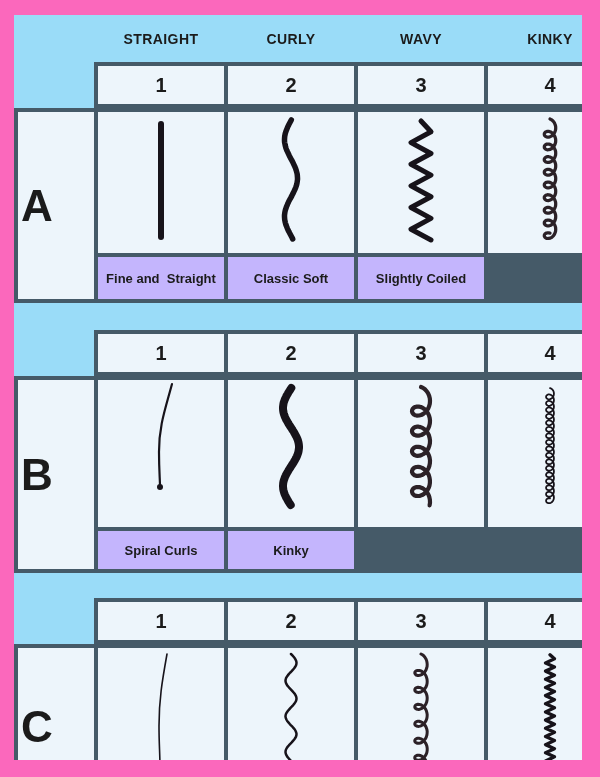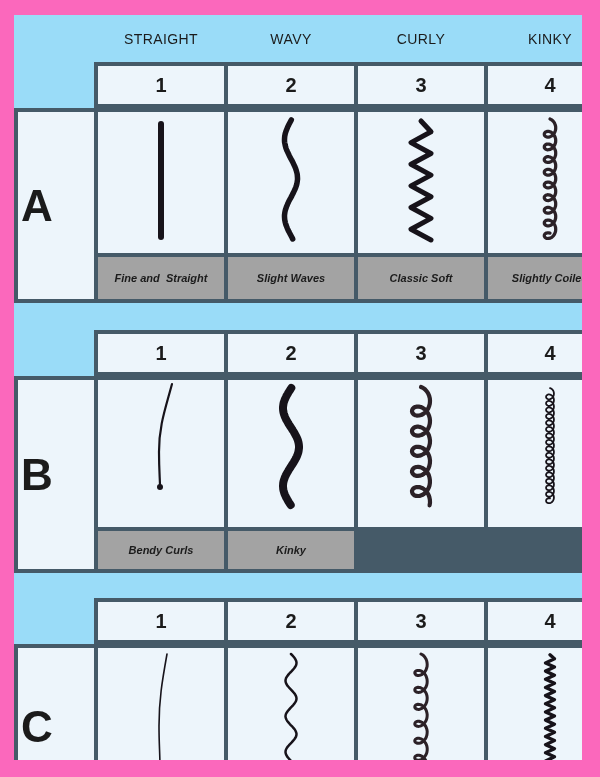--- a/index.html
+++ b/index.html
@@ -3,51 +3,51 @@
 <meta charset="utf-8">
 <style>
   html,body{margin:0;padding:0;}
   body{width:600px;height:777px;position:relative;overflow:hidden;
        background:#9ADCF8;font-family:"Liberation Sans",sans-serif;color:#1B1B1B;}
   .abs{position:absolute;}
   
   .cat-row{left:98px;top:15px;width:514px;height:47px;display:grid;
            grid-template-columns:126px 126px 126px 124px;gap:4px;}
   .cat{display:flex;align-items:center;justify-content:center;
-       font-size:14px;font-weight:400;letter-spacing:.4px;}
+       font-size:14px;font-weight:700;letter-spacing:.4px;}
   
   .num-row{left:94px;width:522px;background:#455A68;display:grid;
            grid-template-columns:126px 126px 126px 124px;gap:4px;padding:4px;
            box-sizing:border-box;}
   .num-cell{background:#EDF5FB;display:flex;align-items:center;justify-content:center;
             font-size:20px;font-weight:700;}
   
   .block{left:14px;width:602px;background:#455A68;display:grid;
          grid-template-columns:76px 126px 126px 126px 124px;gap:4px;padding:4px;
          box-sizing:border-box;}
   .letter-cell{grid-column:1;grid-row:1/3;background:#EDF5FB;display:flex;
                align-items:center;justify-content:flex-start;padding-left:3px;
                font-size:44px;font-weight:700;}
   .strand-cell{background:#EDF5FB;display:flex;align-items:center;justify-content:center;
                overflow:hidden;}
-  .label-cell{background:#a3a3a3;display:flex;align-items:center;justify-content:center;
-              font-size:11px;font-weight:700;white-space:pre;overflow:hidden;font-style:italic;}
+  .label-cell{background:#c4b5fd;display:flex;align-items:center;justify-content:center;
+              font-size:13px;font-weight:700;white-space:pre;overflow:hidden;}
   
   .pink-frame{left:0;top:0;right:0;bottom:0;box-sizing:border-box;z-index:5;
               border-style:solid;pointer-events:none;}
 </style>
 </head>
 <body style="background: rgb(154, 220, 248);">
 
 <div>
 
   <div class="abs cat-row">
     <div class="cat">STRAIGHT</div>
+    <div class="cat">CURLY</div>
     <div class="cat">WAVY</div>
-    <div class="cat">CURLY</div>
     <div class="cat">KINKY</div>
   </div>
 
   <div class="abs num-row" style="top:62px;height:46px;">
     <div class="num-cell">1</div>
     <div class="num-cell">2</div>
     <div class="num-cell">3</div>
     <div class="num-cell">4</div>
   </div>
 
@@ -67,21 +67,20 @@
         <svg width="126" height="141" viewBox="0 0 126 141">
           <path d="M63.0,9.0 L73.0,19.8 L53.0,30.6 L73.0,41.5 L53.0,52.3 L73.0,63.1 L53.0,73.9 L73.0,84.7 L53.0,95.5 L73.0,106.4 L53.0,117.2 L73.0,128.0" fill="none" stroke="#17131A" stroke-width="5" stroke-linecap="round" stroke-linejoin="round"></path>
         </svg>
       </div>
     <div class="strand-cell">
         <svg width="126" height="141" viewBox="0 0 126 141">
           <path d="M63.0,6.0 L64.3,6.6 L65.5,7.5 L66.6,8.6 L67.5,10.0 L68.2,11.6 L68.7,13.3 L68.8,15.0 L68.7,16.8 L68.2,18.5 L67.5,20.0 L66.6,21.4 L65.5,22.5 L64.3,23.4 L63.0,24.0 L61.7,24.4 L60.5,24.4 L59.4,24.2 L58.5,23.7 L57.8,23.1 L57.3,22.3 L57.2,21.5 L57.3,20.6 L57.8,19.9 L58.5,19.2 L59.4,18.8 L60.5,18.5 L61.7,18.6 L63.0,18.9 L64.3,19.5 L65.5,20.4 L66.6,21.5 L67.5,22.9 L68.2,24.5 L68.7,26.2 L68.8,27.9 L68.7,29.7 L68.2,31.3 L67.5,32.9 L66.6,34.3 L65.5,35.4 L64.3,36.3 L63.0,36.9 L61.7,37.2 L60.5,37.3 L59.4,37.0 L58.5,36.6 L57.8,35.9 L57.3,35.2 L57.2,34.3 L57.3,33.5 L57.8,32.7 L58.5,32.1 L59.4,31.6 L60.5,31.4 L61.7,31.4 L63.0,31.8 L64.3,32.4 L65.5,33.3 L66.6,34.4 L67.5,35.8 L68.2,37.3 L68.7,39.0 L68.8,40.8 L68.7,42.5 L68.2,44.2 L67.5,45.8 L66.6,47.2 L65.5,48.3 L64.3,49.2 L63.0,49.8 L61.7,50.1 L60.5,50.1 L59.4,49.9 L58.5,49.5 L57.8,48.8 L57.3,48.1 L57.2,47.2 L57.3,46.4 L57.8,45.6 L58.5,45.0 L59.4,44.5 L60.5,44.3 L61.7,44.3 L63.0,44.6 L64.3,45.2 L65.5,46.1 L66.6,47.3 L67.5,48.7 L68.2,50.2 L68.7,51.9 L68.8,53.7 L68.7,55.4 L68.2,57.1 L67.5,58.7 L66.6,60.0 L65.5,61.2 L64.3,62.1 L63.0,62.7 L61.7,63.0 L60.5,63.0 L59.4,62.8 L58.5,62.3 L57.8,61.7 L57.3,60.9 L57.2,60.1 L57.3,59.3 L57.8,58.5 L58.5,57.9 L59.4,57.4 L60.5,57.2 L61.7,57.2 L63.0,57.5 L64.3,58.1 L65.5,59.0 L66.6,60.2 L67.5,61.5 L68.2,63.1 L68.7,64.8 L68.8,66.5 L68.7,68.3 L68.2,70.0 L67.5,71.5 L66.6,72.9 L65.5,74.1 L64.3,75.0 L63.0,75.6 L61.7,75.9 L60.5,75.9 L59.4,75.7 L58.5,75.2 L57.8,74.6 L57.3,73.8 L57.2,73.0 L57.3,72.2 L57.8,71.4 L58.5,70.7 L59.4,70.3 L60.5,70.1 L61.7,70.1 L63.0,70.4 L64.3,71.0 L65.5,71.9 L66.6,73.0 L67.5,74.4 L68.2,76.0 L68.7,77.7 L68.8,79.4 L68.7,81.2 L68.2,82.9 L67.5,84.4 L66.6,85.8 L65.5,86.9 L64.3,87.8 L63.0,88.4 L61.7,88.8 L60.5,88.8 L59.4,88.6 L58.5,88.1 L57.8,87.5 L57.3,86.7 L57.2,85.9 L57.3,85.0 L57.8,84.3 L58.5,83.6 L59.4,83.2 L60.5,82.9 L61.7,83.0 L63.0,83.3 L64.3,83.9 L65.5,84.8 L66.6,85.9 L67.5,87.3 L68.2,88.9 L68.7,90.6 L68.8,92.3 L68.7,94.1 L68.2,95.7 L67.5,97.3 L66.6,98.7 L65.5,99.8 L64.3,100.7 L63.0,101.3 L61.7,101.6 L60.5,101.7 L59.4,101.4 L58.5,101.0 L57.8,100.3 L57.3,99.6 L57.2,98.7 L57.3,97.9 L57.8,97.1 L58.5,96.5 L59.4,96.0 L60.5,95.8 L61.7,95.8 L63.0,96.2 L64.3,96.8 L65.5,97.7 L66.6,98.8 L67.5,100.2 L68.2,101.7 L68.7,103.4 L68.8,105.2 L68.7,106.9 L68.2,108.6 L67.5,110.2 L66.6,111.6 L65.5,112.7 L64.3,113.6 L63.0,114.2 L61.7,114.5 L60.5,114.5 L59.4,114.3 L58.5,113.9 L57.8,113.2 L57.3,112.5 L57.2,111.6 L57.3,110.8 L57.8,110.0 L58.5,109.4 L59.4,108.9 L60.5,108.7 L61.7,108.7 L63.0,109.0 L64.3,109.6 L65.5,110.5 L66.6,111.7 L67.5,113.1 L68.2,114.6 L68.7,116.3 L68.8,118.1 L68.7,119.8 L68.2,121.5 L67.5,123.1 L66.6,124.4 L65.5,125.6 L64.3,126.5 L63.0,127.1 L61.7,127.4 L60.5,127.4 L59.4,127.2 L58.5,126.7 L57.8,126.1 L57.3,125.3 L57.2,124.5 L57.3,123.7 L57.8,122.9 L58.5,122.3 L59.4,121.8 L60.5,121.6 L61.7,121.6 L63.0,121.9" fill="none" stroke="#2B2127" stroke-width="3.3" stroke-linecap="round" stroke-linejoin="round"></path>
         </svg>
       </div>
     <div class="label-cell">Fine and  Straight</div>
-    <div class="label-cell">Slight Waves</div>
     <div class="label-cell">Classic Soft</div>
     <div class="label-cell">Slightly Coiled</div>
   </div>
 
   <div class="abs num-row" style="top:330px;height:46px;">
     <div class="num-cell">1</div>
     <div class="num-cell">2</div>
     <div class="num-cell">3</div>
     <div class="num-cell">4</div>
   </div>
@@ -102,21 +101,21 @@
     <div class="strand-cell">
         <svg width="126" height="147" viewBox="0 0 126 147">
           <path d="M63.0,7.0 L65.0,7.9 L66.9,9.3 L68.6,11.1 L70.0,13.2 L71.1,15.6 L71.8,18.2 L72.0,20.9 L71.8,23.7 L71.1,26.3 L70.1,28.7 L68.7,30.8 L67.0,32.6 L65.1,34.0 L63.1,35.0 L61.1,35.5 L59.2,35.6 L57.5,35.3 L56.1,34.6 L55.0,33.6 L54.3,32.5 L54.0,31.2 L54.2,29.9 L54.8,28.7 L55.8,27.7 L57.2,27.0 L58.9,26.6 L60.8,26.6 L62.8,27.0 L64.8,27.9 L66.7,29.2 L68.4,31.0 L69.9,33.1 L71.0,35.5 L71.7,38.0 L72.0,40.7 L71.8,43.5 L71.2,46.1 L70.2,48.5 L68.9,50.7 L67.2,52.6 L65.3,54.0 L63.3,55.0 L61.3,55.6 L59.4,55.7 L57.7,55.4 L56.2,54.8 L55.1,53.9 L54.3,52.7 L54.0,51.4 L54.1,50.2 L54.7,48.9 L55.7,47.9 L57.1,47.1 L58.7,46.7 L60.6,46.7 L62.5,47.1 L64.5,47.9 L66.5,49.2 L68.2,50.9 L69.7,52.9 L70.9,55.3 L71.6,57.9 L72.0,60.5 L71.9,63.3 L71.3,65.9 L70.4,68.4 L69.0,70.6 L67.4,72.5 L65.5,74.0 L63.6,75.0 L61.6,75.7 L59.6,75.8 L57.9,75.6 L56.4,75.0 L55.2,74.1 L54.4,73.0 L54.0,71.7 L54.1,70.4 L54.6,69.2 L55.6,68.1 L56.9,67.3 L58.5,66.8 L60.3,66.8 L62.3,67.1 L64.3,67.9 L66.3,69.1 L68.0,70.8 L69.6,72.8 L70.8,75.1 L71.6,77.7 L72.0,80.3 L71.9,83.1 L71.4,85.7 L70.5,88.2 L69.2,90.5 L67.6,92.4 L65.8,93.9 L63.8,95.1 L61.8,95.7 L59.8,95.9 L58.1,95.8 L56.5,95.2 L55.3,94.3 L54.5,93.2 L54.0,91.9 L54.1,90.7 L54.6,89.4 L55.5,88.3 L56.7,87.5 L58.3,87.0 L60.1,86.9 L62.1,87.1 L64.1,87.9 L66.1,89.1 L67.9,90.7 L69.4,92.6 L70.7,94.9 L71.5,97.5 L71.9,100.1 L71.9,102.9 L71.5,105.5 L70.6,108.1 L69.4,110.3 L67.8,112.3 L66.0,113.9 L64.0,115.1 L62.0,115.8 L60.1,116.0 L58.2,115.9 L56.7,115.4 L55.4,114.5 L54.5,113.4 L54.1,112.2 L54.0,110.9 L54.5,109.7 L55.3,108.6 L56.6,107.7 L58.1,107.1 L59.9,107.0 L61.9,107.2 L63.9,107.9 L65.8,109.0 L67.7,110.6 L69.2,112.5 L70.5,114.8 L71.4,117.3 L71.9,119.9 L72.0,122.7 L71.6,125.3" fill="none" stroke="#2B2127" stroke-width="4.2" stroke-linecap="round" stroke-linejoin="round"></path>
         </svg>
       </div>
     <div class="strand-cell">
         <svg width="126" height="147" viewBox="0 0 126 147">
           <path d="M63.0,7.0 L63.9,7.3 L64.7,7.9 L65.5,8.6 L66.1,9.4 L66.6,10.4 L66.9,11.5 L67.0,12.6 L66.9,13.8 L66.6,14.9 L66.1,15.9 L65.5,16.7 L64.7,17.4 L63.9,18.0 L63.0,18.3 L62.1,18.4 L61.3,18.4 L60.5,18.1 L59.9,17.7 L59.4,17.2 L59.1,16.6 L59.0,15.9 L59.1,15.3 L59.4,14.7 L59.9,14.2 L60.5,13.8 L61.3,13.5 L62.1,13.5 L63.0,13.6 L63.9,13.9 L64.7,14.5 L65.5,15.2 L66.1,16.0 L66.6,17.0 L66.9,18.1 L67.0,19.2 L66.9,20.4 L66.6,21.5 L66.1,22.4 L65.5,23.3 L64.7,24.0 L63.9,24.6 L63.0,24.9 L62.1,25.0 L61.3,25.0 L60.5,24.7 L59.9,24.3 L59.4,23.8 L59.1,23.2 L59.0,22.5 L59.1,21.9 L59.4,21.3 L59.9,20.8 L60.5,20.4 L61.3,20.1 L62.1,20.1 L63.0,20.2 L63.9,20.5 L64.7,21.1 L65.5,21.8 L66.1,22.6 L66.6,23.6 L66.9,24.7 L67.0,25.8 L66.9,27.0 L66.6,28.1 L66.1,29.0 L65.5,29.9 L64.7,30.6 L63.9,31.2 L63.0,31.5 L62.1,31.6 L61.3,31.6 L60.5,31.3 L59.9,30.9 L59.4,30.4 L59.1,29.8 L59.0,29.1 L59.1,28.5 L59.4,27.9 L59.9,27.4 L60.5,27.0 L61.3,26.7 L62.1,26.7 L63.0,26.8 L63.9,27.1 L64.7,27.7 L65.5,28.4 L66.1,29.2 L66.6,30.2 L66.9,31.3 L67.0,32.4 L66.9,33.6 L66.6,34.6 L66.1,35.6 L65.5,36.5 L64.7,37.2 L63.9,37.8 L63.0,38.1 L62.1,38.2 L61.3,38.2 L60.5,37.9 L59.9,37.5 L59.4,37.0 L59.1,36.4 L59.0,35.7 L59.1,35.1 L59.4,34.5 L59.9,34.0 L60.5,33.6 L61.3,33.3 L62.1,33.3 L63.0,33.4 L63.9,33.7 L64.7,34.3 L65.5,35.0 L66.1,35.8 L66.6,36.8 L66.9,37.9 L67.0,39.0 L66.9,40.2 L66.6,41.2 L66.1,42.2 L65.5,43.1 L64.7,43.8 L63.9,44.4 L63.0,44.7 L62.1,44.8 L61.3,44.8 L60.5,44.5 L59.9,44.1 L59.4,43.6 L59.1,43.0 L59.0,42.3 L59.1,41.7 L59.4,41.1 L59.9,40.6 L60.5,40.2 L61.3,39.9 L62.1,39.9 L63.0,40.0 L63.9,40.3 L64.7,40.9 L65.5,41.6 L66.1,42.4 L66.6,43.4 L66.9,44.5 L67.0,45.6 L66.9,46.8 L66.6,47.8 L66.1,48.8 L65.5,49.7 L64.7,50.4 L63.9,50.9 L63.0,51.3 L62.1,51.4 L61.3,51.4 L60.5,51.1 L59.9,50.7 L59.4,50.2 L59.1,49.6 L59.0,48.9 L59.1,48.3 L59.4,47.7 L59.9,47.1 L60.5,46.7 L61.3,46.5 L62.1,46.4 L63.0,46.6 L63.9,46.9 L64.7,47.5 L65.5,48.2 L66.1,49.0 L66.6,50.0 L66.9,51.1 L67.0,52.2 L66.9,53.4 L66.6,54.4 L66.1,55.4 L65.5,56.3 L64.7,57.0 L63.9,57.5 L63.0,57.9 L62.1,58.0 L61.3,58.0 L60.5,57.7 L59.9,57.3 L59.4,56.8 L59.1,56.2 L59.0,55.5 L59.1,54.9 L59.4,54.3 L59.9,53.7 L60.5,53.3 L61.3,53.1 L62.1,53.0 L63.0,53.2 L63.9,53.5 L64.7,54.0 L65.5,54.8 L66.1,55.6 L66.6,56.6 L66.9,57.7 L67.0,58.8 L66.9,60.0 L66.6,61.0 L66.1,62.0 L65.5,62.9 L64.7,63.6 L63.9,64.1 L63.0,64.5 L62.1,64.6 L61.3,64.6 L60.5,64.3 L59.9,63.9 L59.4,63.4 L59.1,62.8 L59.0,62.1 L59.1,61.5 L59.4,60.9 L59.9,60.3 L60.5,59.9 L61.3,59.7 L62.1,59.6 L63.0,59.8 L63.9,60.1 L64.7,60.6 L65.5,61.4 L66.1,62.2 L66.6,63.2 L66.9,64.3 L67.0,65.4 L66.9,66.6 L66.6,67.6 L66.1,68.6 L65.5,69.5 L64.7,70.2 L63.9,70.7 L63.0,71.1 L62.1,71.2 L61.3,71.2 L60.5,70.9 L59.9,70.5 L59.4,70.0 L59.1,69.4 L59.0,68.7 L59.1,68.1 L59.4,67.5 L59.9,66.9 L60.5,66.5 L61.3,66.3 L62.1,66.2 L63.0,66.4 L63.9,66.7 L64.7,67.2 L65.5,68.0 L66.1,68.8 L66.6,69.8 L66.9,70.9 L67.0,72.0 L66.9,73.2 L66.6,74.2 L66.1,75.2 L65.5,76.1 L64.7,76.8 L63.9,77.3 L63.0,77.7 L62.1,77.8 L61.3,77.7 L60.5,77.5 L59.9,77.1 L59.4,76.6 L59.1,76.0 L59.0,75.3 L59.1,74.7 L59.4,74.1 L59.9,73.5 L60.5,73.1 L61.3,72.9 L62.1,72.8 L63.0,73.0 L63.9,73.3 L64.7,73.8 L65.5,74.6 L66.1,75.4 L66.6,76.4 L66.9,77.5 L67.0,78.6 L66.9,79.7 L66.6,80.8 L66.1,81.8 L65.5,82.7 L64.7,83.4 L63.9,83.9 L63.0,84.3 L62.1,84.4 L61.3,84.3 L60.5,84.1 L59.9,83.7 L59.4,83.2 L59.1,82.6 L59.0,81.9 L59.1,81.3 L59.4,80.7 L59.9,80.1 L60.5,79.7 L61.3,79.5 L62.1,79.4 L63.0,79.6 L63.9,79.9 L64.7,80.4 L65.5,81.2 L66.1,82.0 L66.6,83.0 L66.9,84.1 L67.0,85.2 L66.9,86.3 L66.6,87.4 L66.1,88.4 L65.5,89.3 L64.7,90.0 L63.9,90.5 L63.0,90.9 L62.1,91.0 L61.3,90.9 L60.5,90.7 L59.9,90.3 L59.4,89.8 L59.1,89.2 L59.0,88.5 L59.1,87.9 L59.4,87.3 L59.9,86.7 L60.5,86.3 L61.3,86.1 L62.1,86.0 L63.0,86.2 L63.9,86.5 L64.7,87.0 L65.5,87.7 L66.1,88.6 L66.6,89.6 L66.9,90.7 L67.0,91.8 L66.9,92.9 L66.6,94.0 L66.1,95.0 L65.5,95.9 L64.7,96.6 L63.9,97.1 L63.0,97.5 L62.1,97.6 L61.3,97.5 L60.5,97.3 L59.9,96.9 L59.4,96.4 L59.1,95.8 L59.0,95.1 L59.1,94.5 L59.4,93.9 L59.9,93.3 L60.5,92.9 L61.3,92.7 L62.1,92.6 L63.0,92.8 L63.9,93.1 L64.7,93.6 L65.5,94.3 L66.1,95.2 L66.6,96.2 L66.9,97.3 L67.0,98.4 L66.9,99.5 L66.6,100.6 L66.1,101.6 L65.5,102.5 L64.7,103.2 L63.9,103.7 L63.0,104.1 L62.1,104.2 L61.3,104.1 L60.5,103.9 L59.9,103.5 L59.4,103.0 L59.1,102.4 L59.0,101.7 L59.1,101.1 L59.4,100.4 L59.9,99.9 L60.5,99.5 L61.3,99.3 L62.1,99.2 L63.0,99.4 L63.9,99.7 L64.7,100.2 L65.5,100.9 L66.1,101.8 L66.6,102.8 L66.9,103.9 L67.0,105.0 L66.9,106.1 L66.6,107.2 L66.1,108.2 L65.5,109.1 L64.7,109.8 L63.9,110.3 L63.0,110.7 L62.1,110.8 L61.3,110.7 L60.5,110.5 L59.9,110.1 L59.4,109.6 L59.1,109.0 L59.0,108.3 L59.1,107.7 L59.4,107.0 L59.9,106.5 L60.5,106.1 L61.3,105.9 L62.1,105.8 L63.0,106.0 L63.9,106.3 L64.7,106.8 L65.5,107.5 L66.1,108.4 L66.6,109.4 L66.9,110.5 L67.0,111.6 L66.9,112.7 L66.6,113.8 L66.1,114.8 L65.5,115.7 L64.7,116.4 L63.9,116.9 L63.0,117.3 L62.1,117.4 L61.3,117.3 L60.5,117.1 L59.9,116.7 L59.4,116.2 L59.1,115.6 L59.0,114.9 L59.1,114.3 L59.4,113.6 L59.9,113.1 L60.5,112.7 L61.3,112.5 L62.1,112.4 L63.0,112.6 L63.9,112.9 L64.7,113.4 L65.5,114.1 L66.1,115.0 L66.6,116.0 L66.9,117.1 L67.0,118.2 L66.9,119.3 L66.6,120.4 L66.1,121.4 L65.5,122.3 L64.7,123.0 L63.9,123.5 L63.0,123.9 L62.1,124.0 L61.3,123.9 L60.5,123.7 L59.9,123.3 L59.4,122.8 L59.1,122.2 L59.0,121.5 L59.1,120.9 L59.4,120.2 L59.9,119.7 L60.5,119.3 L61.3,119.1 L62.1,119.0 L63.0,119.2" fill="none" stroke="#17131A" stroke-width="1.8" stroke-linecap="round" stroke-linejoin="round"></path>
         </svg>
       </div>
-    <div class="label-cell">Bendy Curls</div>
+    <div class="label-cell">Spiral Curls</div>
     <div class="label-cell">Kinky</div>
   </div>
 
   <div class="abs num-row" style="top:598px;height:46px;">
     <div class="num-cell">1</div>
     <div class="num-cell">2</div>
     <div class="num-cell">3</div>
     <div class="num-cell">4</div>
   </div>
 

